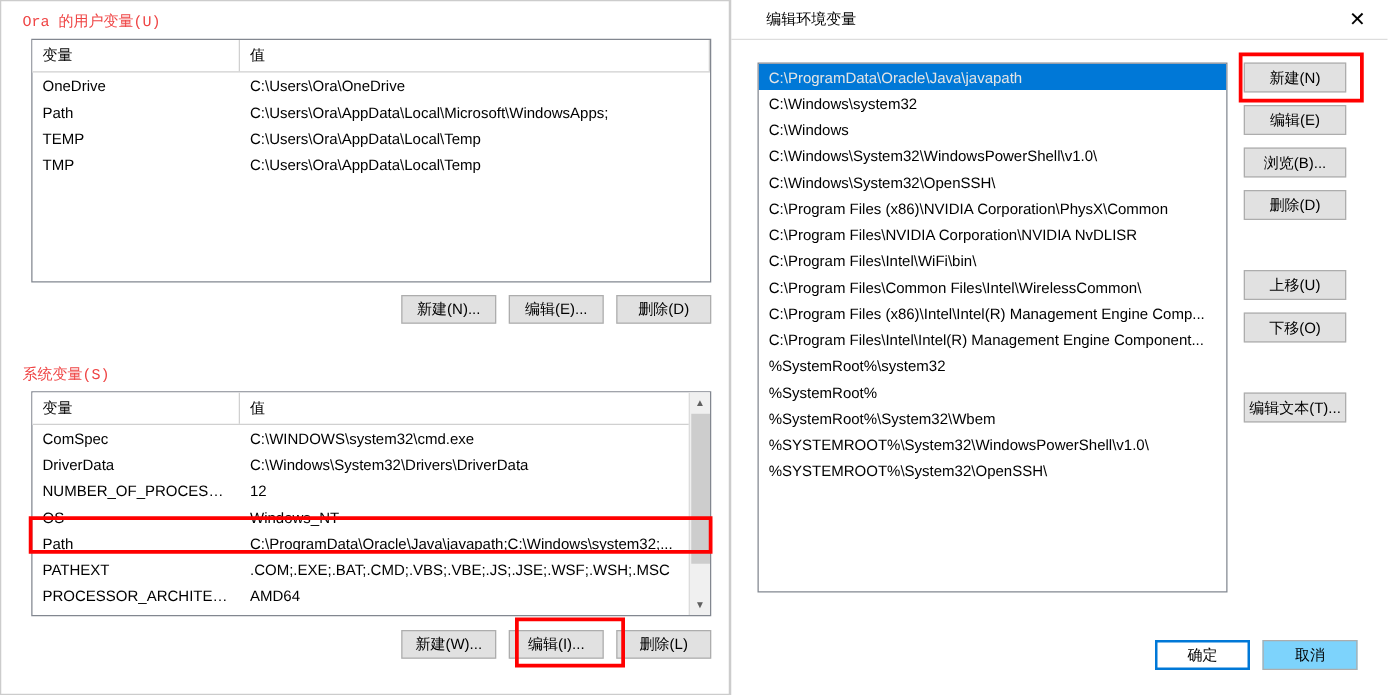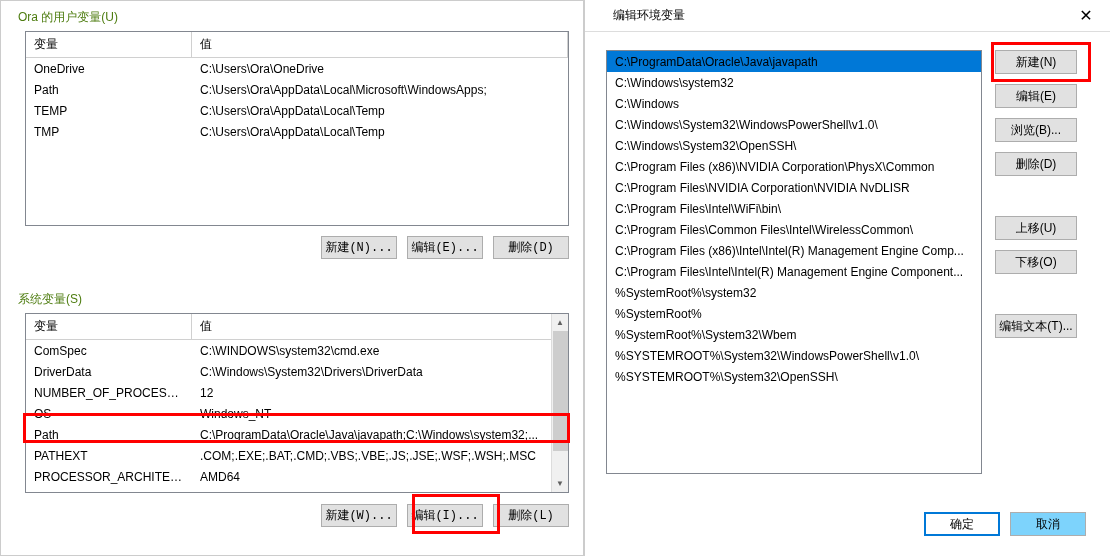--- a/index.html
+++ b/index.html
@@ -16,21 +16,22 @@
       position: absolute;
       left: 0; top: 0;
       width: 584px; height: 556px;
       border: 1px solid #ccc;
       background: #fff;
     }
     .section-label {
       position: absolute;
       left: 17px;
       font-size: 12px;
-      color: #4d7c0f;
+      color: #ef4444;
+      font-family: Liberation Mono, monospace;
     }
     .user-vars-label { top: 8px; }
     .sys-vars-label { top: 290px; }
     .table-wrap {
       position: absolute;
       border: 1px solid #828790;
       background: #fff;
     }
     .user-table-wrap { left: 24px; top: 30px; width: 544px; height: 195px; }
     .sys-table-wrap { left: 24px; top: 312px; width: 544px; height: 180px; }
@@ -65,21 +66,21 @@
       gap: 10px;
     }
     .user-btns { left: 320px; top: 235px; }
     .sys-btns { left: 320px; top: 503px; }
     .btn {
       width: 76px;
       height: 23px;
       border: 1px solid #adadad;
       background: #e1e1e1;
       font-size: 12px;
-      font-family: Liberation Mono, monospace;
+      font-family: Liberation Sans, sans-serif;
       cursor: pointer;
     }
     .highlight-box {
       position: absolute;
       border: 3px solid #ff0000;
       pointer-events: none;
     }
     .hl-path { left: 23px; top: 413px; width: 547px; height: 30px; }
     .hl-edit { left: 412px; top: 494px; width: 88px; height: 40px; }
     .right-panel {
@@ -118,21 +119,21 @@
       padding: 0 8px;
       display: flex;
       align-items: center;
       font-size: 12px;
       white-space: nowrap;
       overflow: hidden;
       text-overflow: ellipsis;
     }
     .path-item.selected {
       background: #0078d7;
-      color: #000000;
+      color: #e5e5e5;
     }
     .right-btns {
       position: absolute;
       left: 410px; top: 50px;
       width: 92px;
       display: flex;
       flex-direction: column;
     }
     .rbtn {
       width: 82px;

